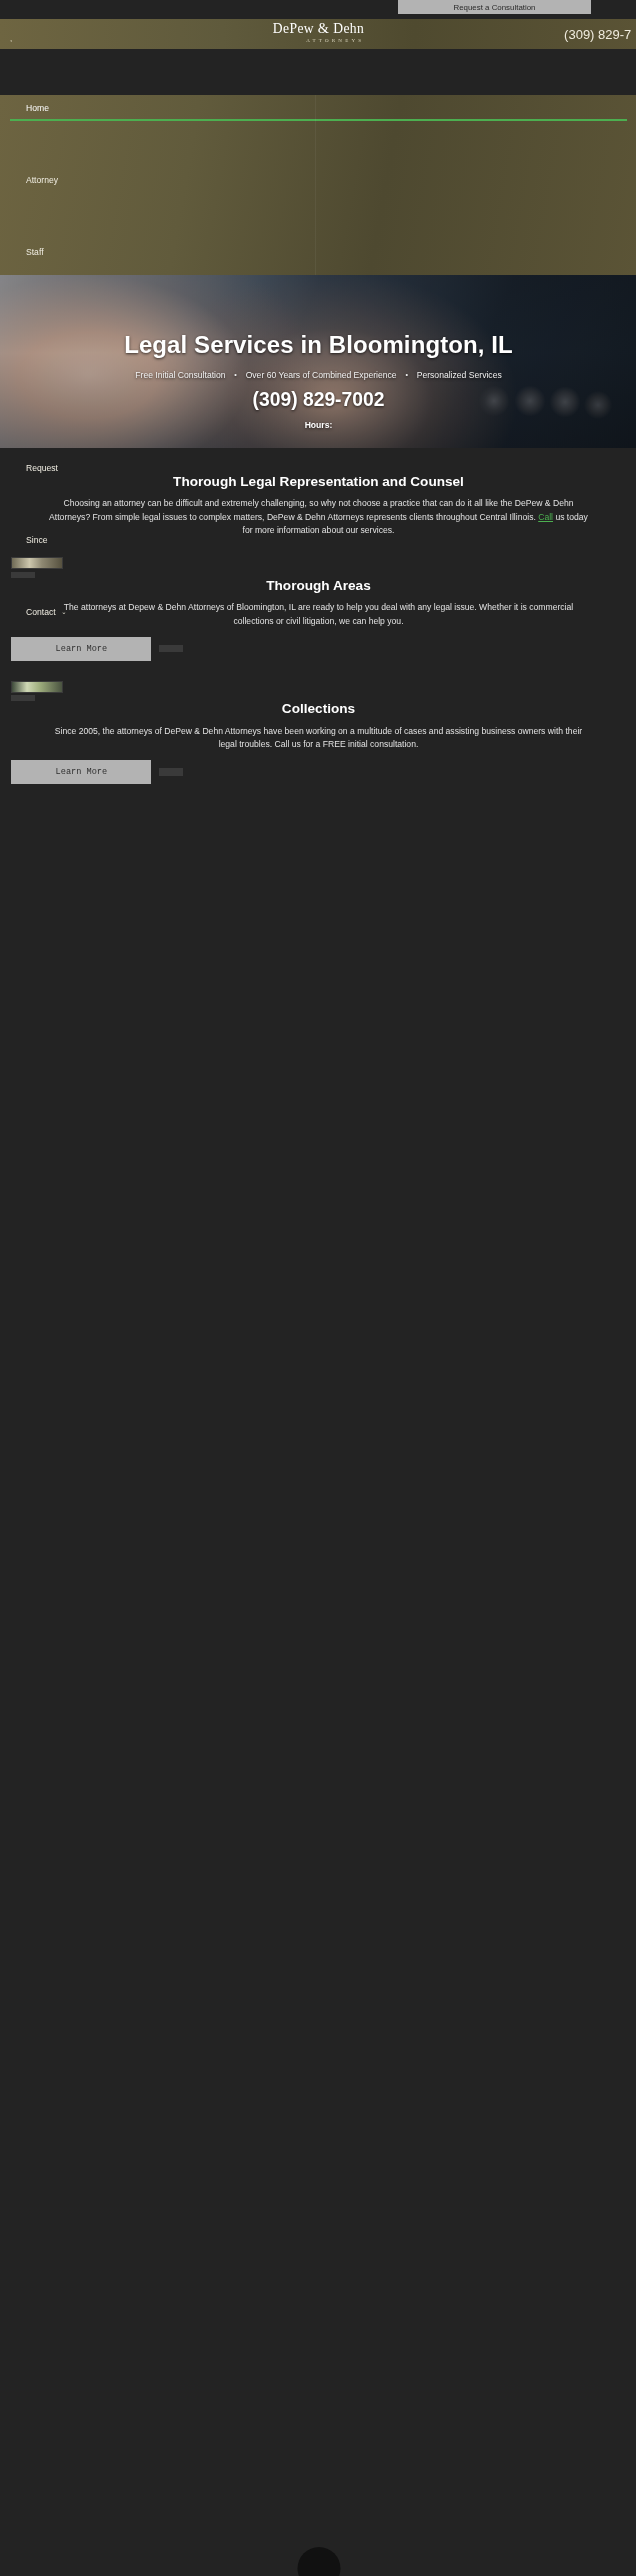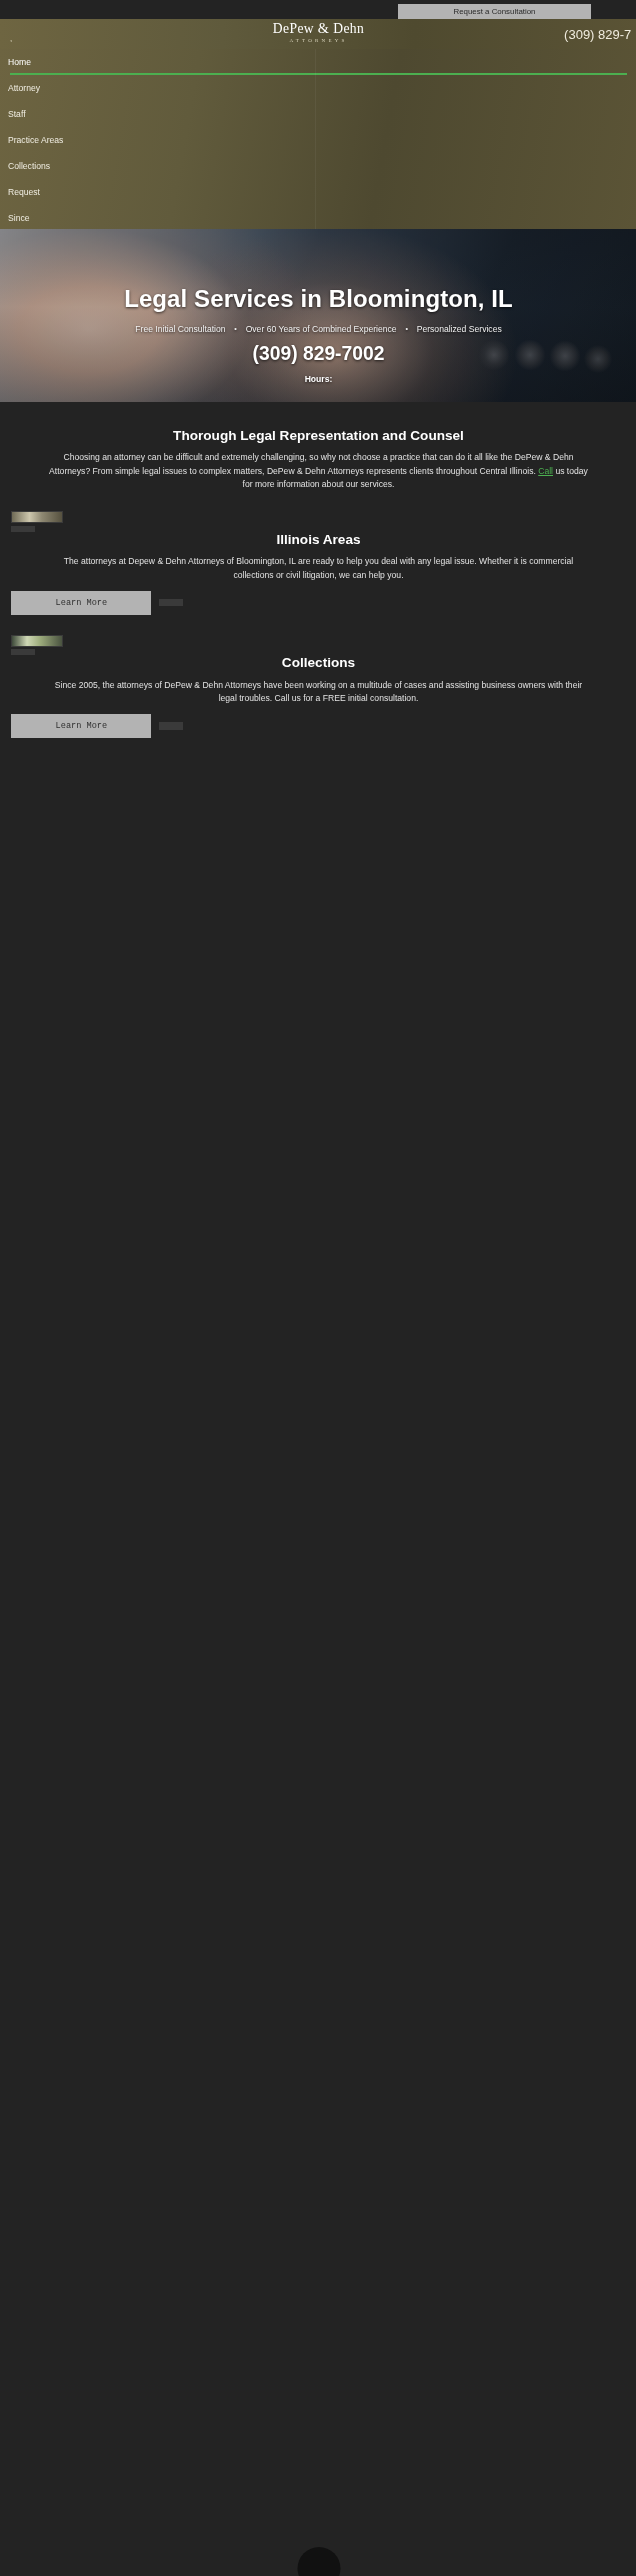--- a/index.html
+++ b/index.html
@@ -9,21 +9,21 @@
     font-family: "Liberation Sans", sans-serif;
     color: #e8e8e8;
   }
   body { width: 637px; min-height: 2576px; position: relative; overflow-x: hidden; }
 
   
   .topbar {
     height: 18.6px;
     background: #232323;
     display: flex;
-    align-items: flex-end;
+    align-items: flex-start;
     justify-content: flex-end;
     padding-right: 46px;
   }
   .consult-btn {
     width: 193px;
     height: 14.3px;
     background: #b3b3b3;
     color: #2a2a2a;
     font-size: 7.9px;
     display: flex;
@@ -39,21 +39,21 @@
     position: relative;
     height: 30px;
     background: linear-gradient(90deg, #6e6541 0%, #5f5a3c 35%, #4f4a2f 65%, #5a5335 100%);
     overflow: hidden;
   }
   .header-band .logo-wrap {
     position: absolute;
     left: 50%;
     transform: translateX(-50%);
     top: 2.9px;
-    text-align: center;
+    text-align: right;
     line-height: 1;
   }
   .logo-main {
     font-family: "Liberation Serif", serif;
     font-size: 13.6px;
     letter-spacing: 0.4px;
     color: #ffffff;
     white-space: nowrap;
   }
   .logo-amp { font-size: 14.3px; }
@@ -93,25 +93,26 @@
     position: absolute;
     top: 0; bottom: 0; left: 315px;
     width: 0.7px;
     background: rgba(255,255,255,0.05);
   }
   .nav-list { list-style: none; }
   .nav-item {
     height: 26px;
     display: flex;
     align-items: center;
-    padding-left: 8px;
+    padding-left: 26px;
     font-size: 8.6px;
     color: #f1eee3;
     cursor: pointer;
     position: relative;
+    margin-top: 46px;
   }
   .nav-item.active { color: #ffffff; }
   .nav-item.active::after {
     content: "";
     position: absolute;
     left: 10px; right: 10px; bottom: 0;
     height: 1.4px;
     background: #4caf50;
   }
   .caret {
@@ -323,21 +324,21 @@
 <main class="content">
 
   <h2 class="section-title">Thorough Legal Representation and Counsel</h2>
   <p class="section-body">
     <span>Choosing an attorney can be difficult and extremely challenging, so why not choose a practice that can do it all like the DePew &amp; Dehn Attorneys? From simple legal issues to complex matters, DePew &amp; Dehn Attorneys represents clients throughout Central Illinois. </span><a class="link-green">Call</a><span> us today for more information about our services.</span>
   </p>
 
   <div class="block">
     <div class="thumb"></div>
     <div class="thumb-caption"></div>
-    <h2 class="section-title">Illinois Areas</h2>
+    <h2 class="section-title">Thorough Areas</h2>
     <p class="section-body">The attorneys at Depew &amp; Dehn Attorneys of Bloomington, IL are ready to help you deal with any legal issue. Whether it is commercial collections or civil litigation, we can help you.</p>
     <div class="learn-row">
       <button class="learn-btn">Learn More</button>
       <div class="learn-stub"></div>
     </div>
   </div>
 
   <div class="block">
     <div class="thumb alt"></div>
     <div class="thumb-caption"></div>

